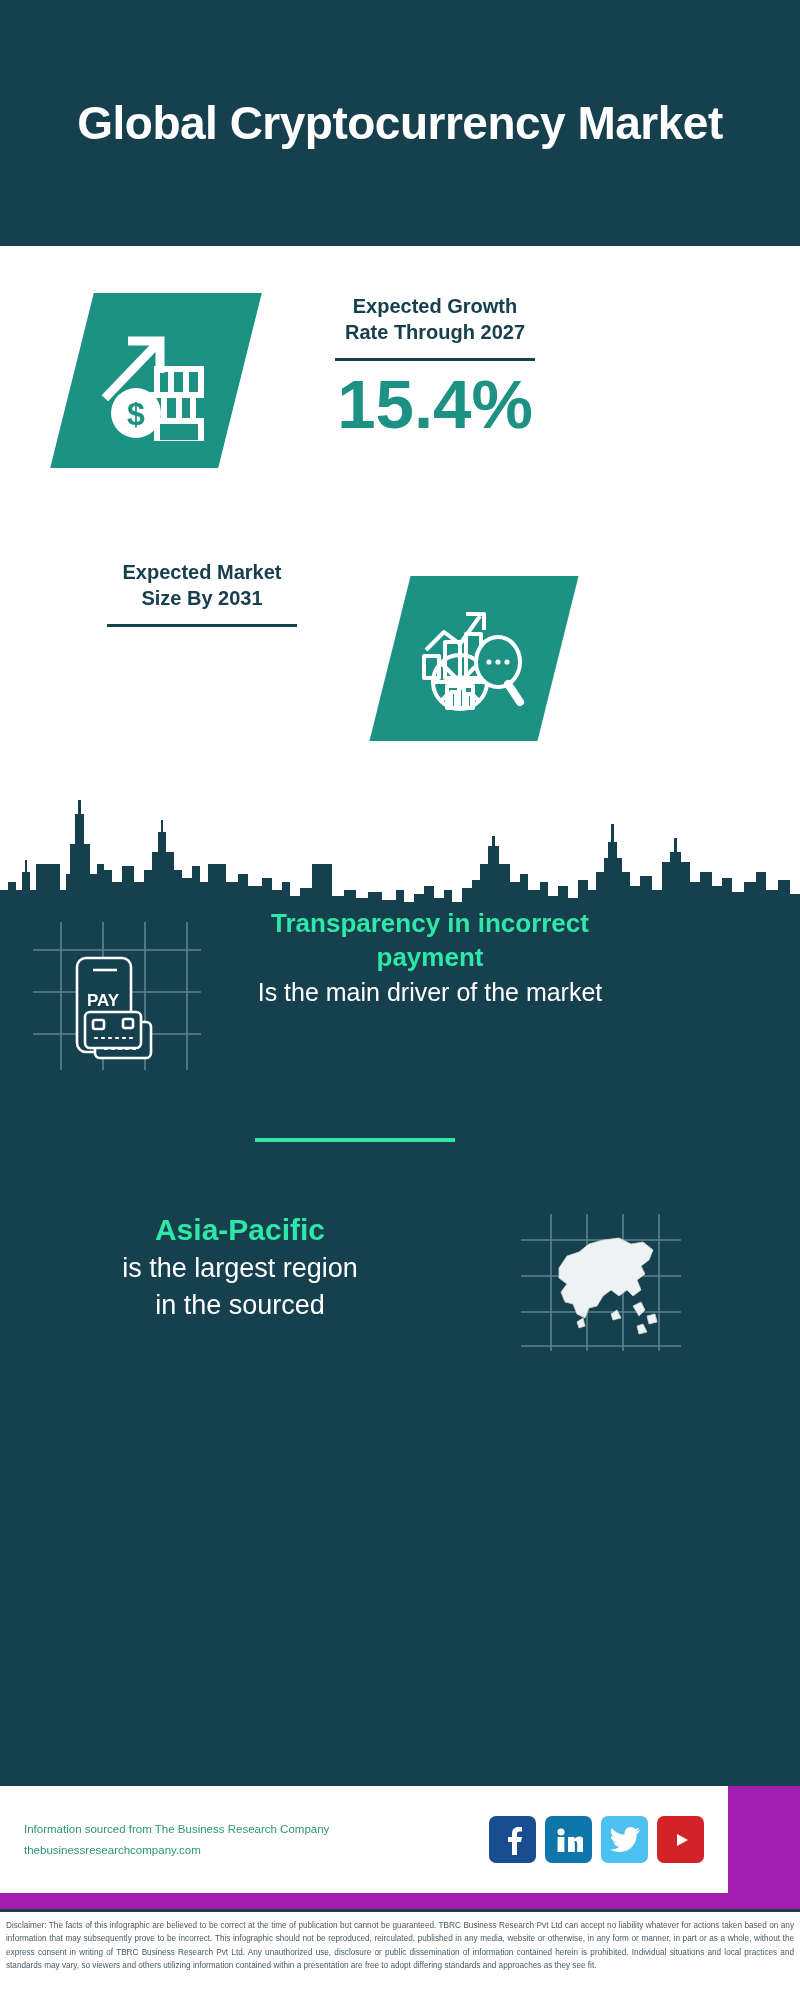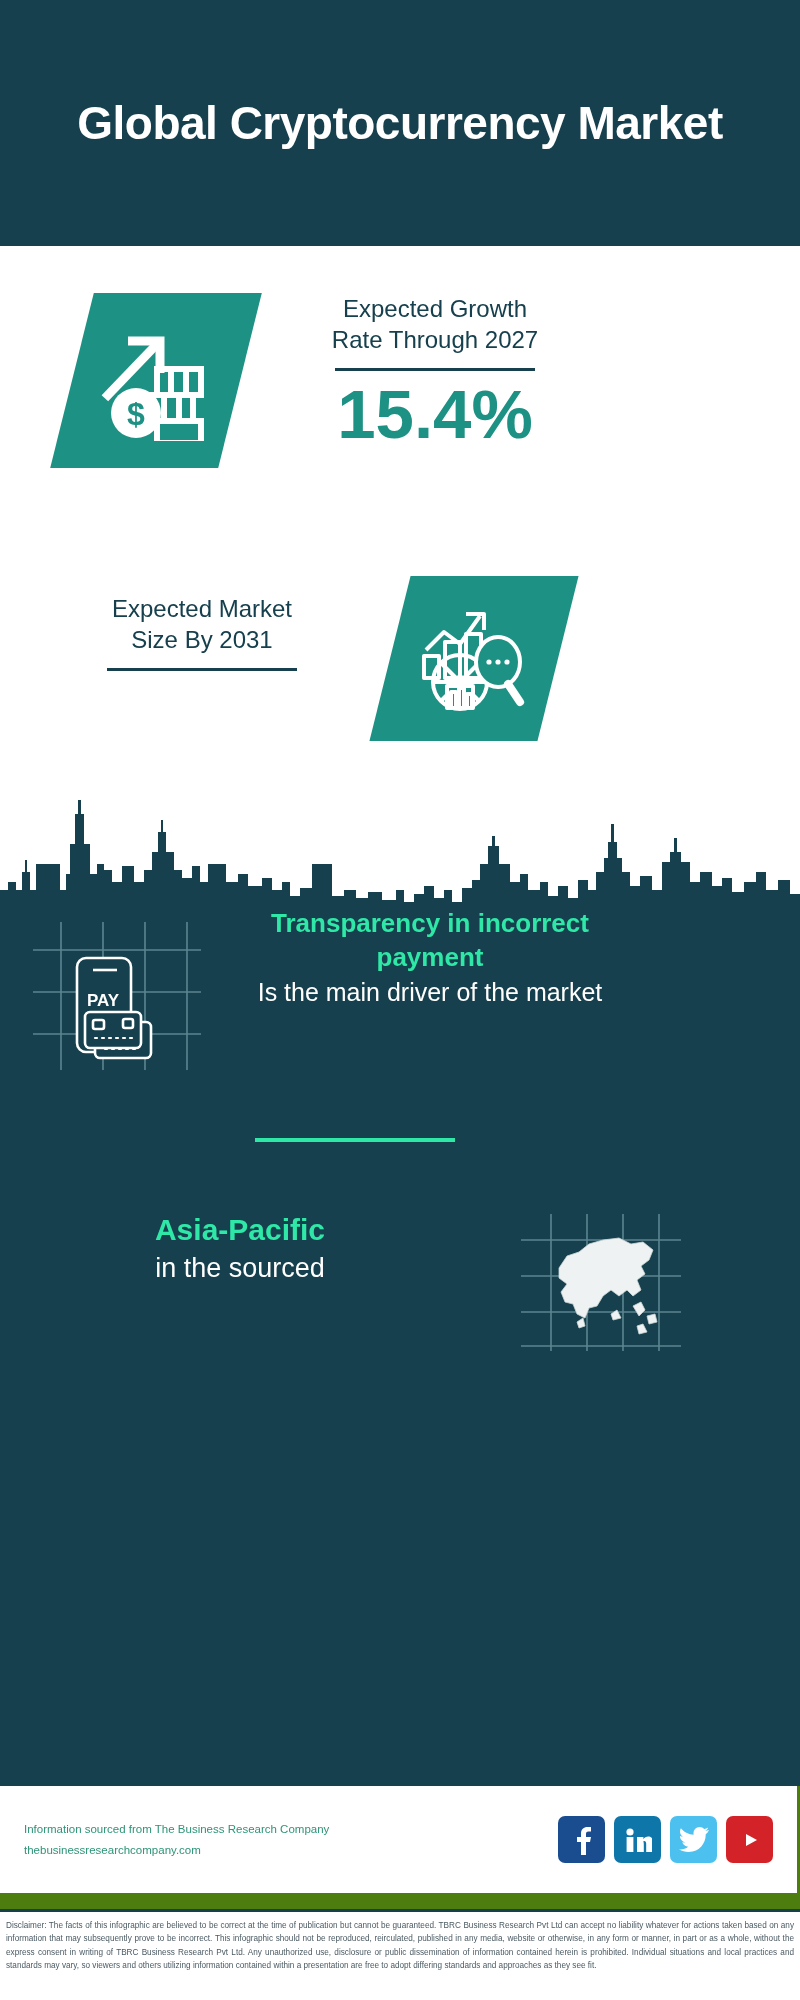--- a/index.html
+++ b/index.html
@@ -11,21 +11,21 @@
     height: 2000px;
     background: #ffffff;
     font-family: "Liberation Sans", sans-serif;
     overflow: hidden;
     position: relative;
   }
   #page {
     width: 800px;
     height: 2000px;
     position: relative;
-    background: #4d7c0f;
+    background: #a21caf;
   }
 
   
   .header {
     position: absolute;
     left: 0; top: 0;
     width: 800px;
     height: 246px;
     background: #16404d;
     display: flex;
@@ -64,22 +64,22 @@
     width: 100%;
     height: 100%;
     display: flex;
     align-items: center;
     justify-content: center;
   }
 
   .stat-block { position: absolute; text-align: center; }
   .stat-title {
     color: #16404d;
-    font-size: 24px;
-    font-weight: normal;
+    font-size: 20px;
+    font-weight: bold;
     line-height: 1.28;
     font-family: "Liberation Sans", sans-serif;
   }
   .stat-rule {
     height: 3px;
     background: #16404d;
     margin: 13px auto 8px auto;
   }
   .stat-value {
     color: #1d9184;
@@ -142,21 +142,21 @@
     left: 200px; top: 1133px;
     width: 200px;
     height: 4px;
     background: #2fe8a8;
   }
 
   
   .footer {
     position: absolute;
     left: 0; top: 1786px;
-    width: 797px;
+    width: 728px;
     height: 107px;
     background: #ffffff;
     display: flex;
     align-items: center;
     padding: 0 24px;
     box-sizing: border-box;
   }
   .footer-text { flex: 1; }
   .footer-line {
     color: #2e9477;
@@ -227,21 +227,21 @@
       </div>
     </div>
 
     <div class="stat-block" style="left:270px; top:48px; width:330px;">
       <div class="stat-title">Expected Growth</div>
       <div class="stat-title">Rate Through 2027</div>
       <div class="stat-rule" style="width:200px;"></div>
       <div class="stat-value">15.4%</div>
     </div>
 
-    <div class="stat-block" style="left:52px; top:314px; width:300px;margin-top:34px;">
+    <div class="stat-block" style="left:52px; top:314px; width:300px;">
       <div class="stat-title">Expected Market</div>
       <div class="stat-title">Size By 2031</div>
       <div class="stat-rule" style="width:190px;"></div>
     </div>
 
     <div class="para" style="left:390px; top:330px; width:168px; height:165px;">
       <div class="para-inner">
         <span>
           <svg width="120" height="118" viewBox="0 0 120 118">
             <g fill="none" stroke="#ffffff" stroke-width="4" stroke-linejoin="round">
@@ -324,20 +324,21 @@
         <div class="hl-green">Transparency in incorrect payment</div>
         <div class="hl-white">Is the main driver of the market</div>
       </div>
     </div>
 
     <div class="green-divider" style="left:255px; top:352px; width:200px; height:4px;"></div>
 
     <div class="driver-row" style="top:424px;">
       <div class="text-cell" style="width:440px; margin-left:20px;">
         <div class="hl-green" style="font-size:30px;">Asia-Pacific</div>
+        <div class="hl-white" style="font-size:27px;">is the largest region</div>
         <div class="hl-white" style="font-size:27px;">in the sourced</div>
       </div>
       <div class="icon-cell" style="width:280px; padding-top:0;">
         <span>
           <svg width="170" height="145" viewBox="0 0 170 145">
             <g stroke="#5c8591" stroke-width="1.6" fill="none">
               <line x1="36" y1="4" x2="36" y2="141"></line>
               <line x1="72" y1="4" x2="72" y2="141"></line>
               <line x1="108" y1="4" x2="108" y2="141"></line>
               <line x1="144" y1="4" x2="144" y2="141"></line>

